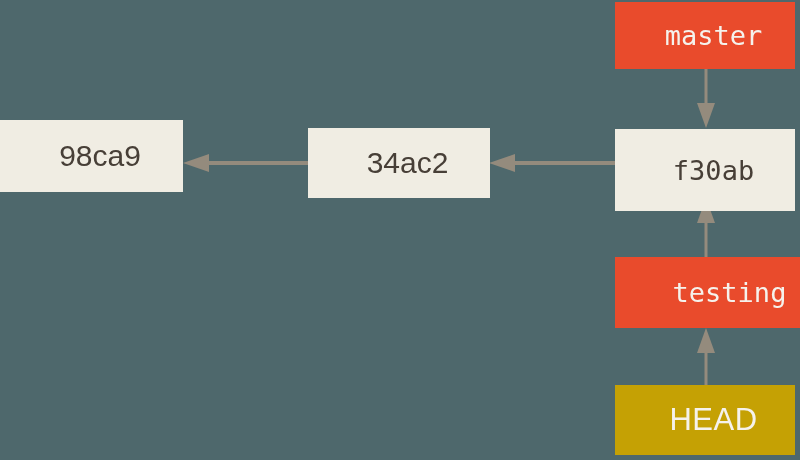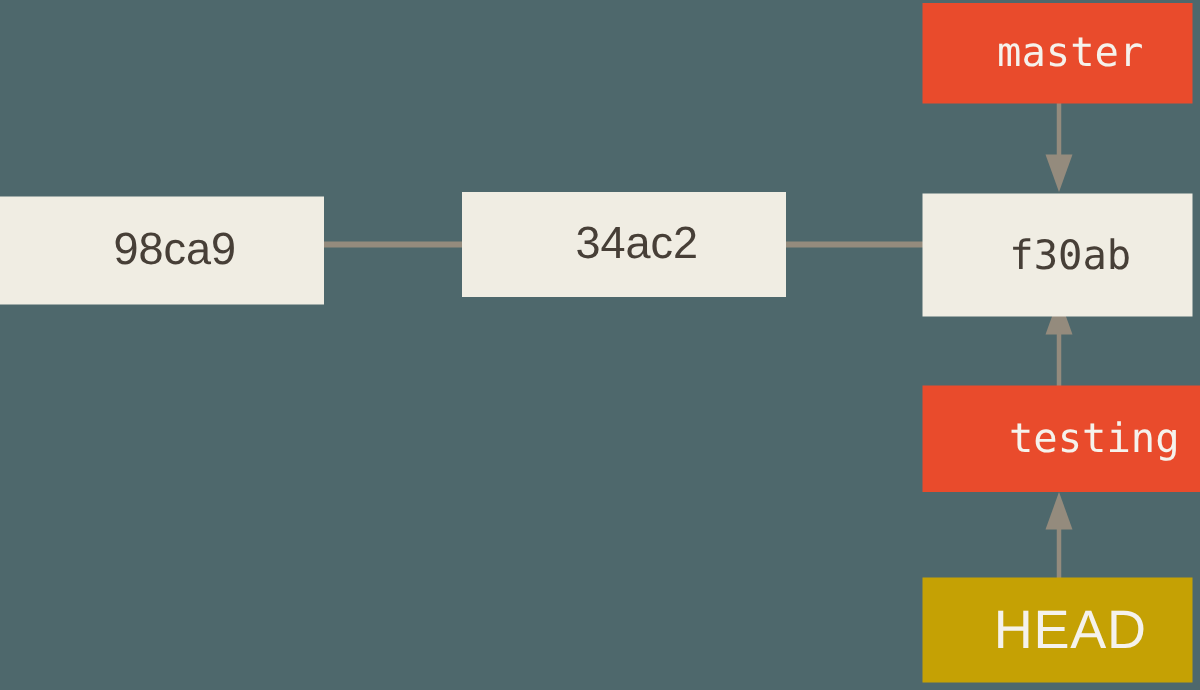--- a/index.html
+++ b/index.html
@@ -45,26 +45,26 @@
   .mono-label {
     font-family: "DejaVu Sans Mono", monospace;
     font-size: 27px;
   }
   .sans-label {
     font-family: "Liberation Sans", sans-serif;
     font-size: 30px;
   }
   .head-label {
     font-family: "Liberation Sans", sans-serif;
-    font-size: 36px;
+    font-size: 31px;
     letter-spacing: 0.5px;
   }
   
-  #commit-98ca9  { left: 0px;   top: 131px; width: 216px; height: 72px; }
-  #commit-34ac2  { left: 308px; top: 128px; width: 216px; height: 70px; }
+  #commit-98ca9  { left: 0px;   top: 120px; width: 183px; height: 72px; }
+  #commit-34ac2  { left: 308px; top: 128px; width: 182px; height: 70px; }
   #commit-f30ab  { left: 615px; top: 129px; width: 180px; height: 82px; }
   #branch-master { left: 615px; top: 2px;   width: 180px; height: 67px; }
   #branch-testing{ left: 615px; top: 257px; width: 212px; height: 71px; }
   #head-box      { left: 615px; top: 385px; width: 180px; height: 70px; }
 </style>
 </head>
 <body>
 
 <div class="canvas">
 

